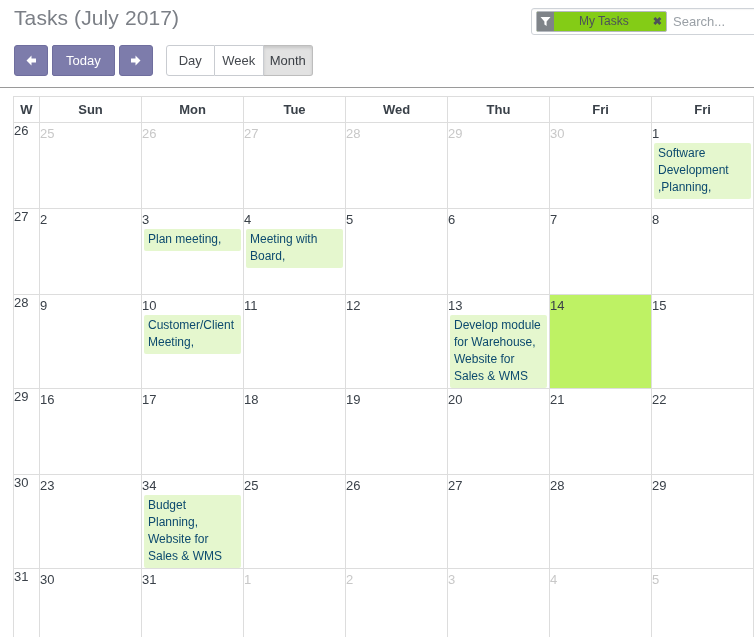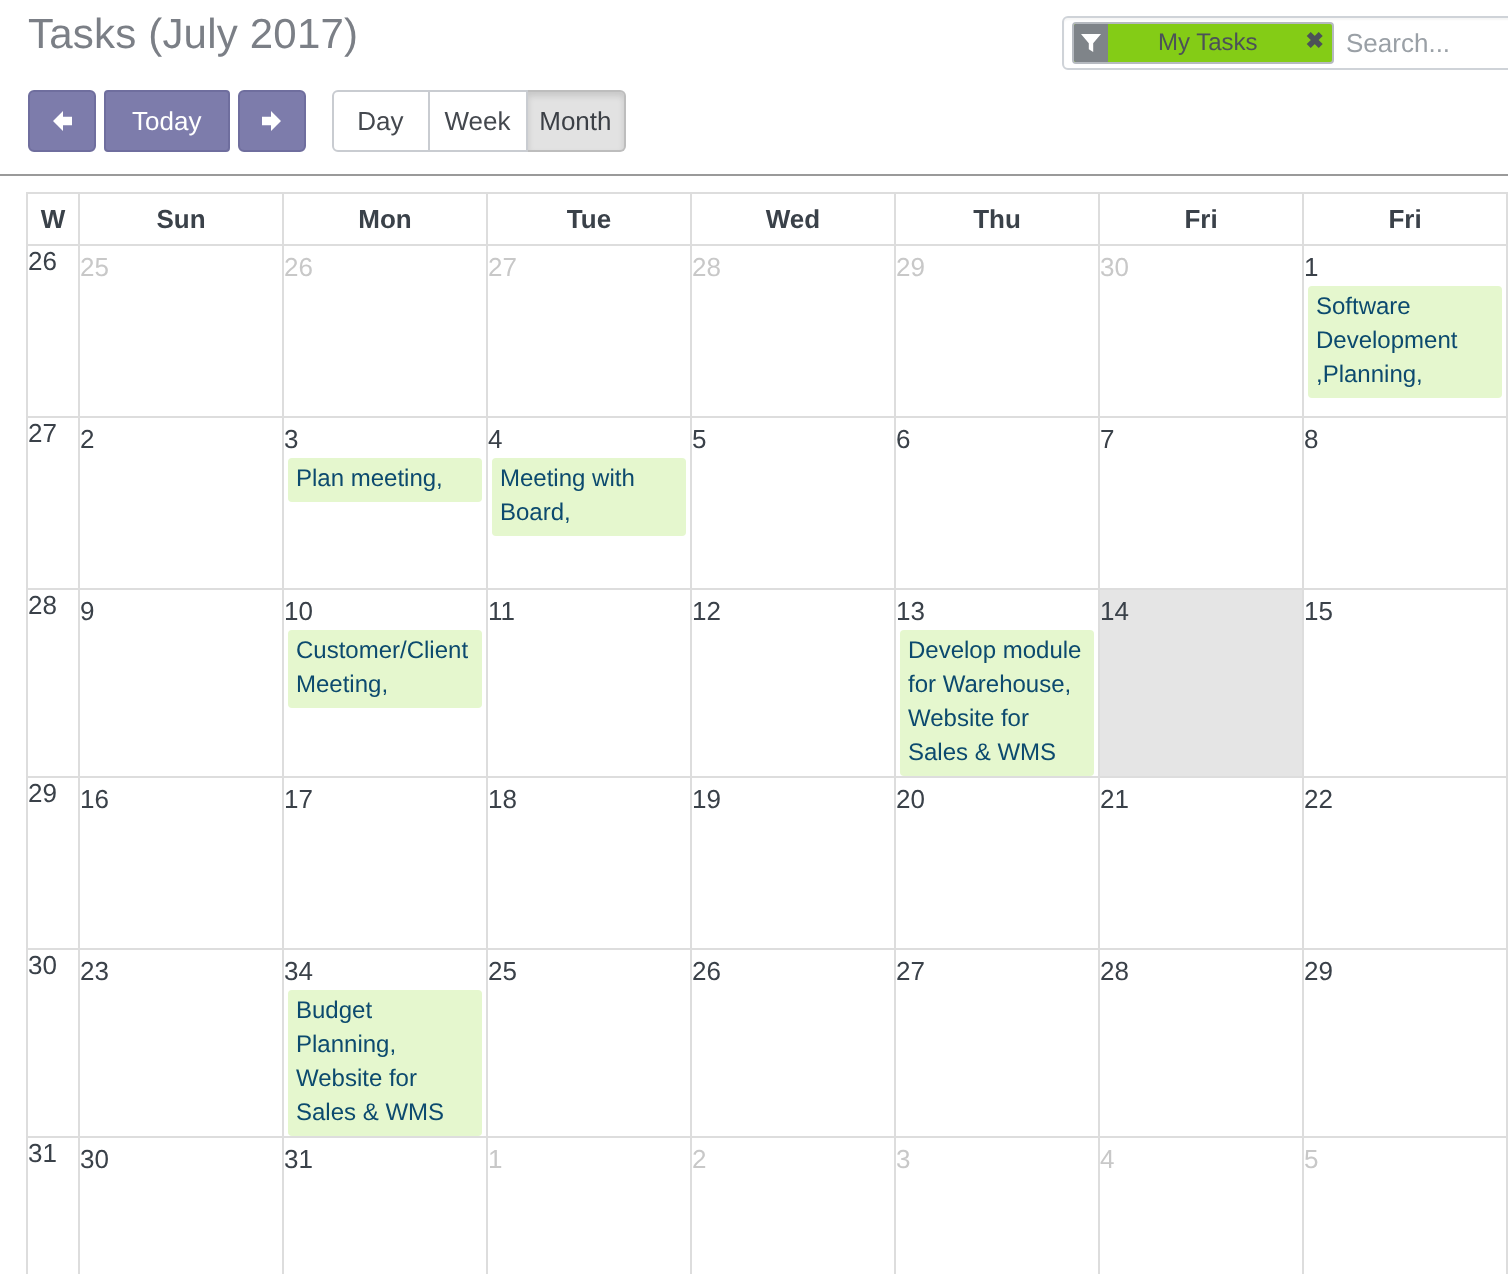--- a/index.html
+++ b/index.html
@@ -223,21 +223,21 @@
     padding: 3px 0 0 4px;
     background: #ffffff;
   }
   .day-num {
     font-size: 13px;
     color: #3a4149;
     padding: 3px 5px 2px 0;
     line-height: 15px;
   }
   td.other-month .day-num { color: #c8c8c8; }
-  td.today { background: #e5e5e5; }
+  td.today { background: #bef264; }
 
   .event {
     background: #e5f7ce;
     color: #0c4a6e;
     font-size: 12px;
     line-height: 17px;
     padding: 2px 4px 3px 4px;
     margin: 0 2px 0 2px;
     border-radius: 2px;
     cursor: pointer;

